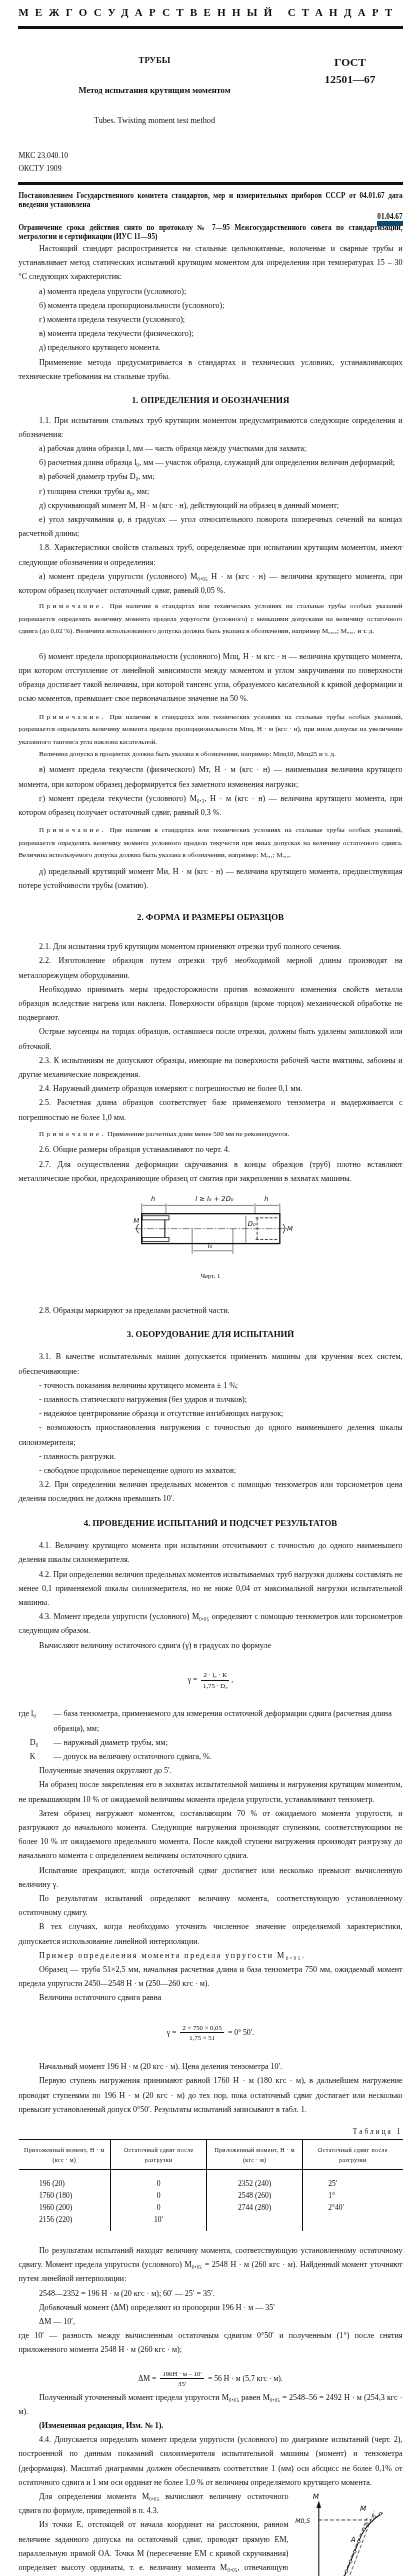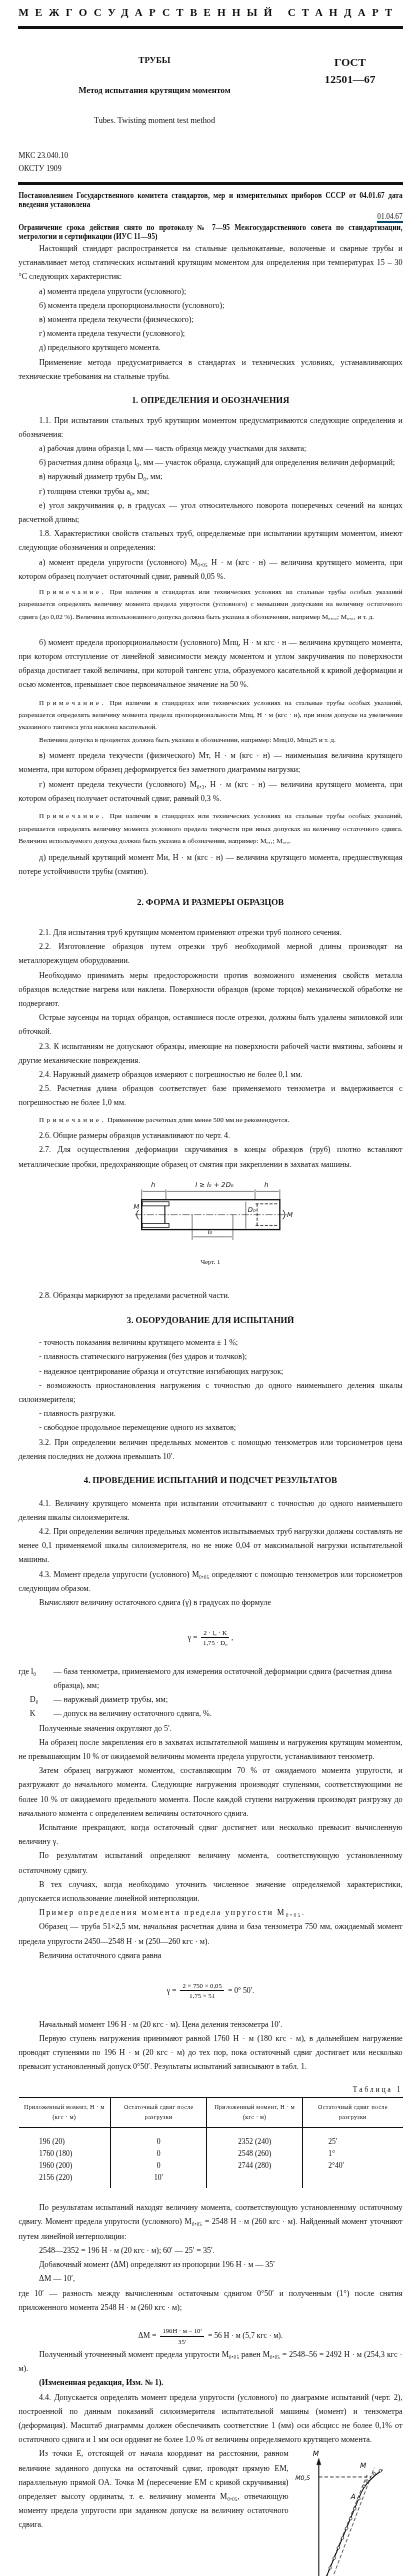--- a/index.html
+++ b/index.html
@@ -46,21 +46,21 @@
 <div class="title-main" style="top:85px; font-size:8.5px">Метод испытания крутящим моментом</div>
 <div class="sub" style="top:116px">Tubes. Twisting moment test method</div>
 <div class="abs" style="left:18.5px; top:149px; font-size:7.7px; line-height:13.4px">
   <div>МКС 23.040.10</div>
   <div>ОКСТУ 1909</div>
 </div>
 <div class="rule-thick" style="top:182px"></div>
 
 <div class="page" style="top:192px">
   <div class="boldp">Постановлением Государственного комитета стандартов, мер и измерительных приборов СССР от 04.01.67 дата введения установлена</div>
-  <div style="text-align:right; margin-top:2.1px"><span style="font-weight:normal; font-size:7.2px; border-bottom:2px solid #0c4a6e">01.04.67</span></div>
+  <div style="text-align:right; margin-top:2.1px"><span style="font-weight:bold; font-size:7.2px; border-bottom:5px solid #0c4a6e">01.04.67</span></div>
   <div class="boldp" style="margin-top:3.1px">Ограничение срока действия снято по протоколу № 7—95 Межгосударственного совета по стандартизации, метрологии и сертификации (ИУС 11—95)</div>
 </div>
 
 <div class="page" style="top:206px">
   <div style="height:0"></div>
 </div>
 <div class="page" style="top:189px; margin-top:0">
   <div style="height:0"></div>
 </div>
 <div class="page" style="top:207px"></div>
@@ -868,40 +868,41 @@
 
 <div class="page" style="top:0.5px"></div>
 
 <div class="page" style="top:0px"></div>
 
 <div class="page" style="top:242px">
   <p class="t">Настоящий стандарт распространяется на стальные цельнокатаные, волоченые и сварные трубы и устанавливает метод статических испытаний крутящим моментом для определения при температурах 15 – 30 °С следующих характеристик:</p>
   <div>
     <p class="t">а) момента предела упругости (условного);</p>
     <p class="t">б) момента предела пропорциональности (условного);</p>
+    <p class="t">г) момента предела текучести (условного);</p>
     <p class="t">в) момента предела текучести (физического);</p>
-    <p class="t">г) момента предела текучести (условного);</p>
     <p class="t">д) предельного крутящего момента.</p>
   </div>
   <p class="t">Применение метода предусматривается в стандартах и технических условиях, устанавливающих технические требования на стальные трубы.</p>
 
   <h2 class="h2" style="margin:11.3px 0 8.2px">1. ОПРЕДЕЛЕНИЯ И ОБОЗНАЧЕНИЯ</h2>
   <p class="t">1.1. При испытании стальных труб крутящим моментом предусматриваются следующие определения и обозначения:</p>
   <p class="t">а) рабочая длина образца l, мм — часть образца между участками для захвата;</p>
   <p class="t">б) расчетная длина образца l₀, мм — участок образца, служащий для определения величин деформаций;</p>
-  <p class="t">в) наружный диаметр трубы D₀, мм;</p>
+  <p class="t">в) рабочей диаметр трубы D₀, мм;</p>
   <p class="t">г) толщина стенки трубы a₀, мм;</p>
+  <p class="t">д) скручивающий момент M, Н · м (кгс · н), действующий на образец в данный момент;</p>
   <p class="t">е) угол закручивания φ, в градусах — угол относительного поворота поперечных сечений на концах расчетной длины;</p>
   <p class="t">1.8. Характеристики свойств стальных труб, определяемые при испытании крутящим моментом, имеют следующие обозначения и определения:</p>
   <p class="t">а) момент предела упругости (условного) M₀,₀₅ Н · м (кгс · н) — величина крутящего момента, при котором образец получает остаточный сдвиг, равный 0,05 %.</p>
   <p class="note" style="margin-top:2.1px"><span class="sp">Примечание.</span> <span>При наличии в стандартах или технических условиях на стальные трубы особых указаний разрешается определять величину момента предела упругости (условного) с меньшими допусками на величину остаточного сдвига (до 0,02 %). Величина использованного допуска должна быть указана в обозначении, например M₀,₀₂; M₀,₀₁ и т. д.</span></p>
   <p class="t" style="margin-top:12.4px">б) момент предела пропорциональности (условного) Mпц, Н · м кгс · н — величина крутящего момента, при котором отступление от линейной зависимости между моментом и углом закручивания по поверхности образца достигает такой величины, при которой тангенс угла, образуемого касательной к кривой деформации и осью моментов, превышает свое первоначальное значение на 50 %.</p>
   <p class="note" style="margin-top:4.1px"><span class="sp">Примечание.</span> <span>При наличии в стандартах или технических условиях на стальные трубы особых указаний, разрешается определять величину момента предела пропорциональности Mпц, Н · м (кгс · н), при ином допуске на увеличение указанного тангенса угла наклона касательной.</span></p>
   <p class="note">Величина допуска в процентах должна быть указана в обозначении, например: Mпц10, Mпц25 и т. д.</p>
-  <p class="t" style="margin-top:3.1px">в) момент предела текучести (физического) Mт, Н · м (кгс · н) — наименьшая величина крутящего момента, при котором образец деформируется без заметного диаграммы нагрузки;</p>
+  <p class="t" style="margin-top:3.1px">в) момент предела текучести (физического) Mт, Н · м (кгс · н) — наименьшая величина крутящего момента, при котором образец деформируется без заметного изменения нагрузки;</p>
   <p class="t">г) момент предела текучести (условного) M₀,₃, Н · м (кгс · н) — величина крутящего момента, при котором образец получает остаточный сдвиг, равный 0,3 %.</p>
   <p class="note" style="margin-top:4.1px"><span class="sp">Примечание.</span> <span>При наличии в стандартах или технических условиях на стальные трубы особых указаний, разрешается определять величину момента условного предела текучести при иных допусках на величину остаточного сдвига. Величина используемого допуска должна быть указана в обозначении, например: M₀,₁; M₀,₂.</span></p>
   <p class="t" style="margin-top:3.1px">д) предельный крутящий момент Mи, Н · м (кгс · н) — величина крутящего момента, предшествующая потере устойчивости трубы (смятию).</p>
 
   <h2 class="h2" style="margin:18.5px 0 18.5px">2. ФОРМА И РАЗМЕРЫ ОБРАЗЦОВ</h2>
   <p class="t">2.1. Для испытания труб крутящим моментом применяют отрезки труб полного сечения.</p>
   <p class="t">2.2. Изготовление образцов путем отрезки труб необходимой мерной длины производят на металлорежущем оборудовании.</p>
   <p class="t">Необходимо принимать меры предосторожности против возможного изменения свойств металла образцов вследствие нагрева или наклепа. Поверхности образцов (кроме торцов) механической обработке не подвергают.</p>
   <p class="t">Острые заусенцы на торцах образцов, оставшиеся после отрезки, должны быть удалены запиловкой или обточкой.</p>
   <p class="t">2.3. К испытаниям не допускают образцы, имеющие на поверхности рабочей части вмятины, забоины и другие механические повреждения.</p>
@@ -945,20 +946,21 @@
         <text x="444" y="66">D₀</text>
         <text x="366" y="108">l₀</text>
       </g>
     </svg>
     <div style="position:absolute; top:80px; left:0; width:384px; text-align:center; font-size:6.7px">Черт. 1</div>
   </div>
 
   <p class="t" style="margin-top:13.4px">2.8. Образцы маркируют за пределами расчетной части.</p>
 
   <h2 class="h2" style="margin:11.3px 0 11.3px">3. ОБОРУДОВАНИЕ ДЛЯ ИСПЫТАНИЙ</h2>
+  <p class="t">3.1. В качестве испытательных машин допускается применять машины для кручения всех систем, обеспечивающие:</p>
   <p class="t">- точность показания величины крутящего момента ± 1 %;</p>
   <p class="t">- плавность статического нагружения (без ударов и толчков);</p>
   <p class="t">- надежное центрирование образца и отсутствие изгибающих нагрузок;</p>
   <p class="t">- возможность приостановления нагружения с точностью до одного наименьшего деления шкалы силоизмерителя;</p>
   <p class="t">- плавность разгрузки.</p>
   <p class="t">- свободное продольное перемещение одного из захватов;</p>
   <p class="t">3.2. При определении величин предельных моментов с помощью тензометров или торсиометров цена деления последних не должна превышать 10′.</p>
 
   <h2 class="h2" style="margin:11.3px 0 11.3px">4. ПРОВЕДЕНИЕ ИСПЫТАНИЙ И ПОДСЧЕТ РЕЗУЛЬТАТОВ</h2>
   <p class="t">4.1. Величину крутящего момента при испытании отсчитывают с точностью до одного наименьшего деления шкалы силоизмерителя.</p>
@@ -1056,20 +1058,21 @@
         <span>35′</span>
       </span>
     <span>= 56 Н · м (5,7 кгс · м).</span>
   </p>
   <p class="t">Полученный уточненный момент предела упругости M₀,₀₅ равен M₀,₀₅ = 2548–56 = 2492 Н · м (254,3 кгс · м).</p>
   <p class="t" style="font-weight:bold">(Измененная редакция, Изм. № 1).</p>
   <p class="t">4.4. Допускается определять момент предела упругости (условного) по диаграмме испытаний (черт. 2), построенной по данным показаний силоизмерителя испытательной машины (момент) и тензометра (деформация). Масштаб диаграммы должен обеспечивать соответствие 1 (мм) оси абсцисс не более 0,1% от остаточного сдвига и 1 мм оси ординат не более 1,0 % от величины определяемого крутящего момента.</p>
 
   <div style="display:flex">
     <div style="width:270px">
+      <p class="t">Для определения момента M₀,₀₅ вычисляют величину остаточного сдвига по формуле, приведенной в п. 4.3.</p>
       <p class="t">Из точки E, отстоящей от начала координат на расстоянии, равном величине заданного допуска на остаточный сдвиг, проводят прямую EM, параллельную прямой OA. Точка M (пересечение EM с кривой скручивания) определяет высоту ординаты, т. е. величину момента M₀,₀₅, отвечающую моменту предела упругости при заданном допуске на величину остаточного сдвига.</p>
 
     </div>
     <div style="width:113px; position:relative">
       <svg width="113" height="175" viewBox="0 0 220 340">
         <g stroke="#111" fill="none">
           <line x1="58" y1="288" x2="58" y2="30" stroke-width="2"></line>
           <polygon points="58,22 54,34 62,34" fill="#111"></polygon>
           <line x1="58" y1="288" x2="178" y2="288" stroke-width="2"></line>
           <polygon points="186,288 174,284 174,292" fill="#111"></polygon>

